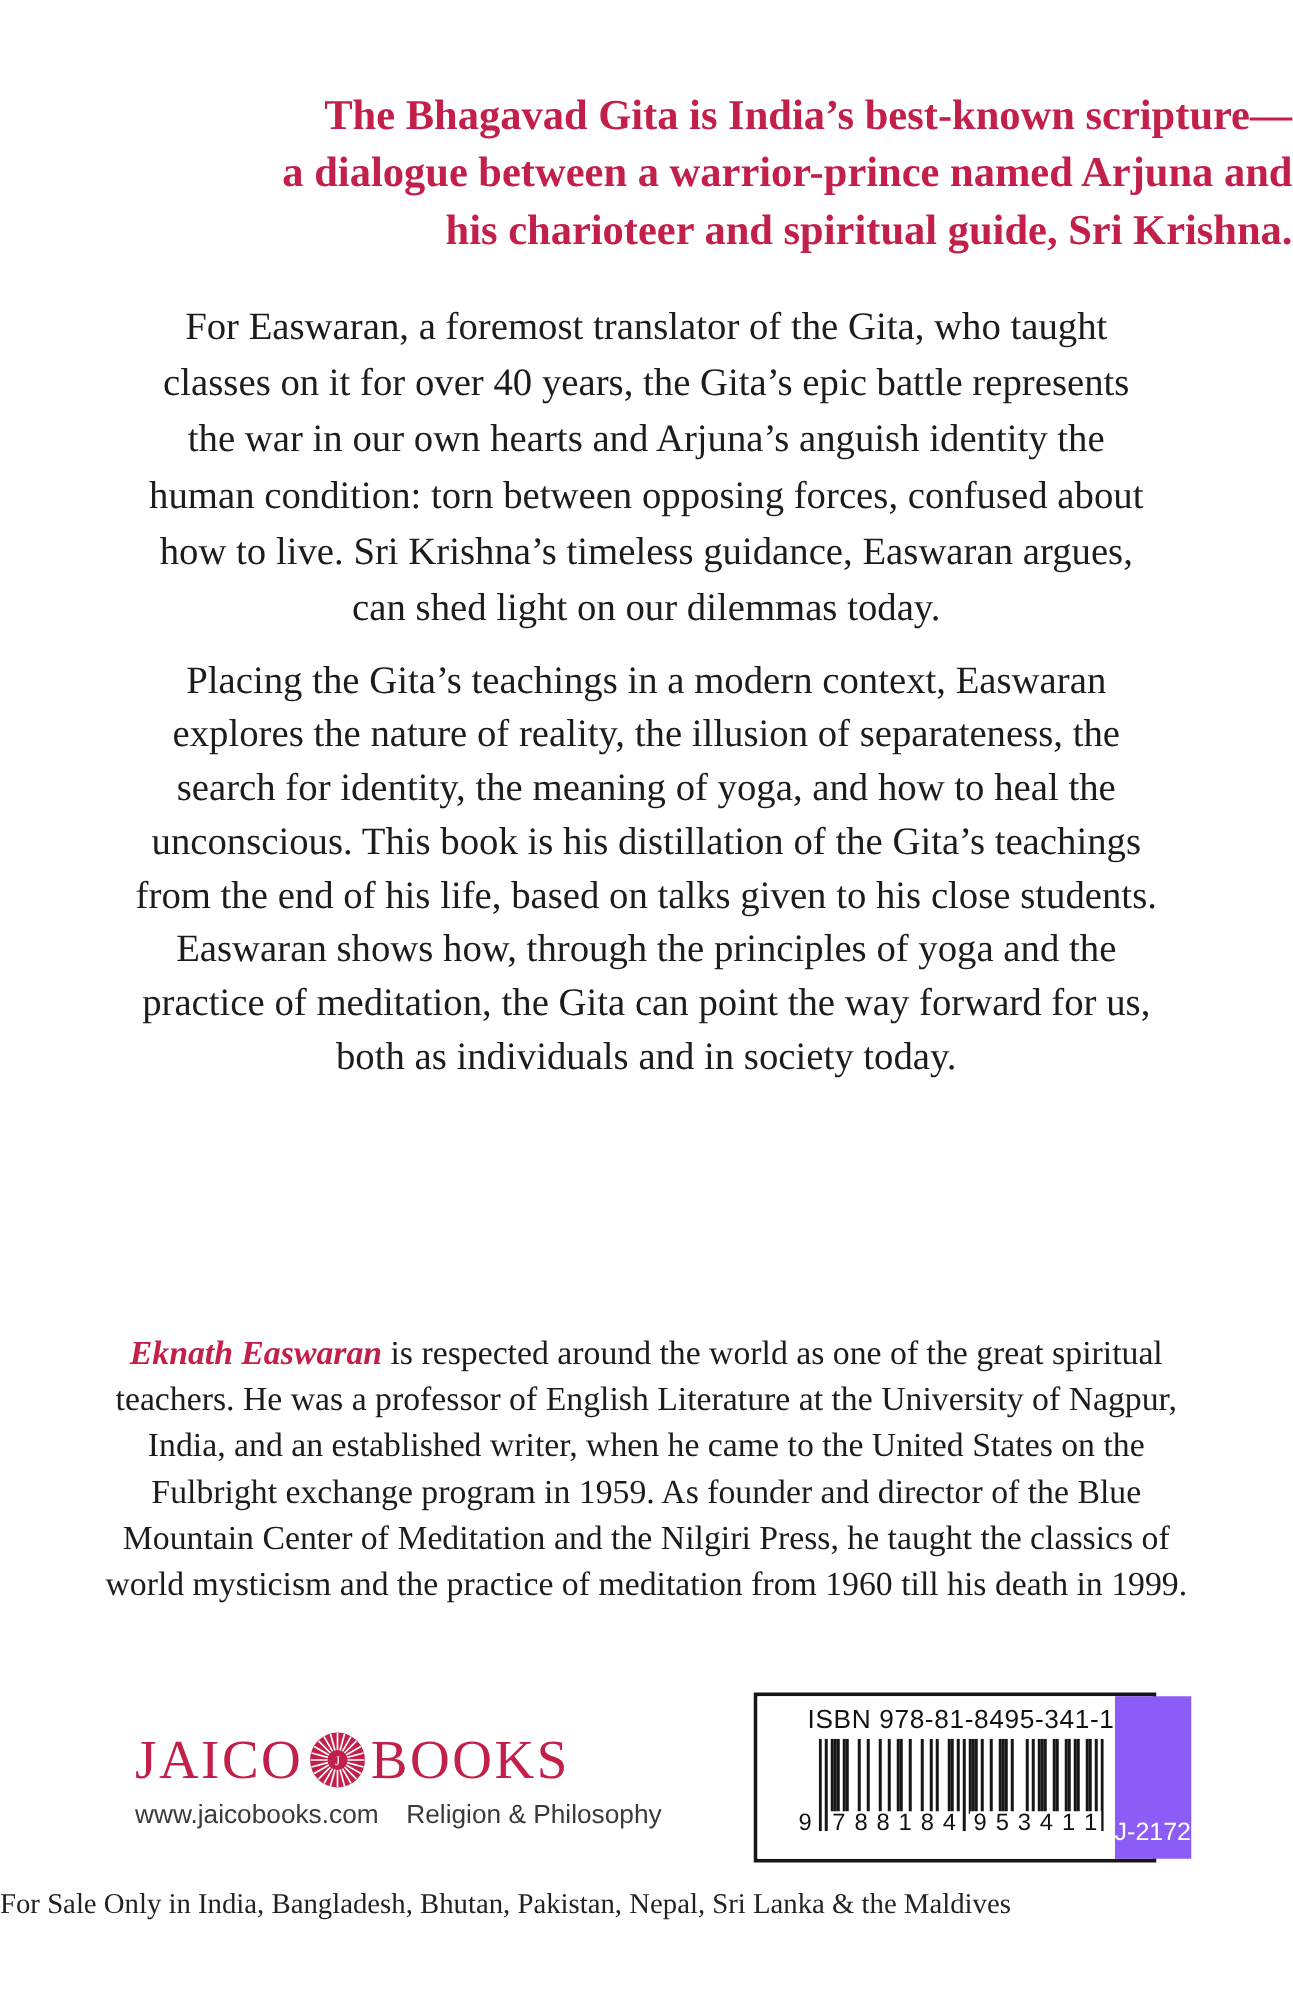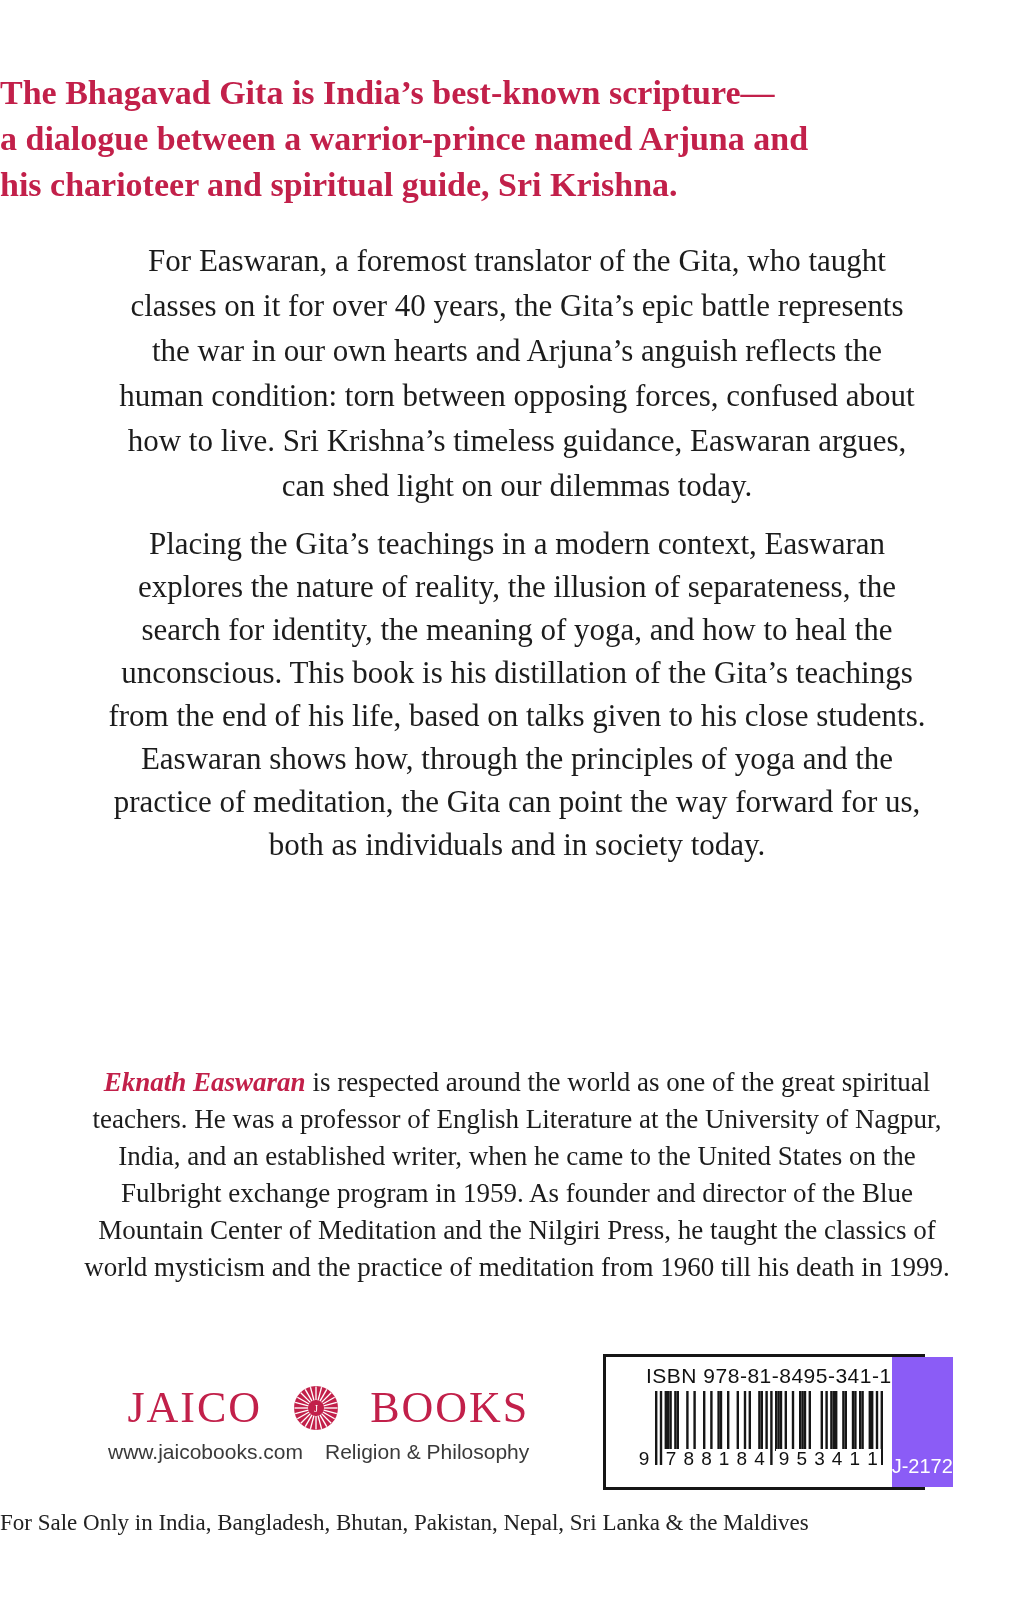--- a/index.html
+++ b/index.html
@@ -4,34 +4,34 @@
 <style>
   html,body{margin:0;padding:0;}
   body{
     width:1034px;height:1600px;background:#ffffff;overflow:hidden;
     font-family:"Liberation Serif", serif;color:#1c1c1c;
     --accent:#c2204a; --ink:#1c1c1c; --gray:#3a3a3a;
   }
   .line{white-space:nowrap;}
   
   .headline{
-    padding-top:70px;text-align:left;color:var(--accent);
+    padding-top:70px;text-align:right;color:var(--accent);
     font-weight:bold;font-size:34px;line-height:46px;
   }
   
   .para{ text-align:center;color:var(--ink);font-size:31px; }
   .para1{ margin-top:30px;line-height:45px; }
   .para2{ margin-top:14px;line-height:43px; }
   
   .bio{ margin-top:198px;text-align:center;font-size:27px;line-height:37px;color:var(--ink); }
   .bio-name{ color:var(--accent);font-weight:bold;font-style:italic; }
   
   .bottom-row{ position:relative;height:140px;margin-top:68px; }
   .publisher{ position:absolute;left:108px;top:31px; }
-  .pub-logo-row{ display:flex;align-items:center;gap:31px;justify-content:flex-end; }
+  .pub-logo-row{ display:flex;align-items:center;gap:4px; }
   .pub-word{
     color:var(--accent);font-size:44px;line-height:44px;letter-spacing:2px;font-weight:normal;
   }
   .pub-sub-row{ display:flex;margin-top:9px;font-family:Liberation Sans, sans-serif;
     font-size:21px;color:var(--gray); }
   .pub-site{ width:215px; }
   .pub-cat{ margin-left:2px; }
   
   .barcode-box{
     position:absolute;left:603px;top:0;width:322px;height:136px;box-sizing:border-box;
@@ -67,21 +67,21 @@
 
 <div class="headline">
     <div class="line">The Bhagavad Gita is India’s best-known scripture—</div>
     <div class="line">a dialogue between a warrior-prince named Arjuna and</div>
     <div class="line">his charioteer and spiritual guide, Sri Krishna.</div>
   </div>
 
 <div class="para para1">
     <div class="line">For Easwaran, a foremost translator of the Gita, who taught</div>
     <div class="line">classes on it for over 40 years, the Gita’s epic battle represents</div>
-    <div class="line">the war in our own hearts and Arjuna’s anguish reflects the</div>
+    <div class="line">the war in our own hearts and Arjuna’s anguish identity the</div>
     <div class="line">human condition: torn between opposing forces, confused about</div>
     <div class="line">how to live. Sri Krishna’s timeless guidance, Easwaran argues,</div>
     <div class="line">can shed light on our dilemmas today.</div>
   </div>
 
 <div class="para para2">
     <div class="line">Placing the Gita’s teachings in a modern context, Easwaran</div>
     <div class="line">explores the nature of reality, the illusion of separateness, the</div>
     <div class="line">search for identity, the meaning of yoga, and how to heal the</div>
     <div class="line">unconscious. This book is his distillation of the Gita’s teachings</div>

